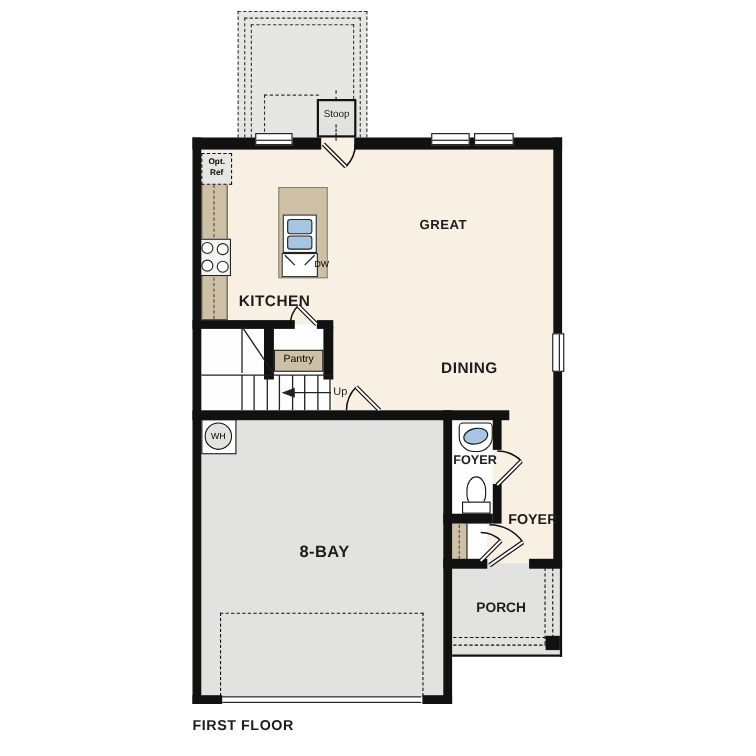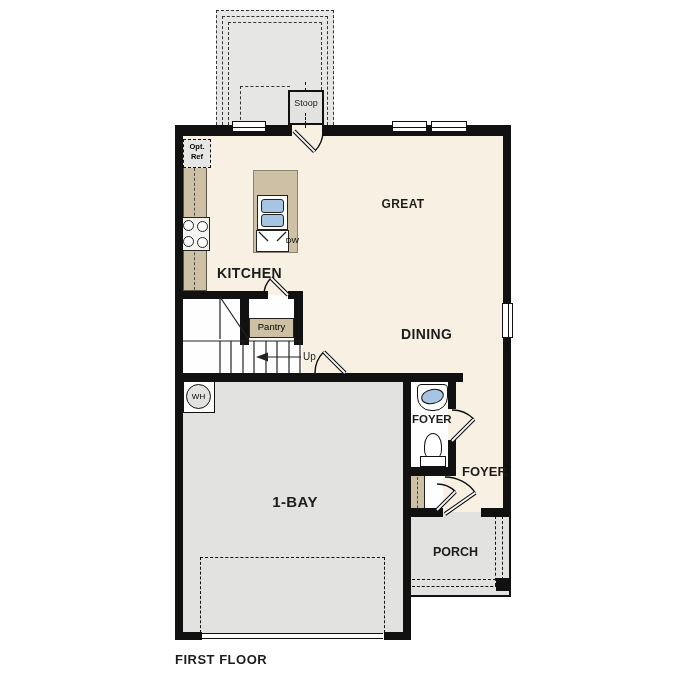--- a/index.html
+++ b/index.html
@@ -163,19 +163,19 @@
     <line class="leaf-i" x1="445" y1="514" x2="475.3" y2="492.8"></line>
   </svg>
 
   <div class="lbl lbl-c" style="left:343px;top:194px;width:120px;font-size:12px;line-height:21px;letter-spacing:.4px;">
     <span style="position:static;display:block;">GREAT</span>
   </div>
   <div class="lbl" style="left:217px;top:265px;font-size:14px;letter-spacing:.4px;">KITCHEN</div>
   <div class="lbl" style="left:359px;top:326px;font-size:14px;letter-spacing:.4px;margin-left:42px;">DINING</div>
   <div class="lbl" style="left:303px;top:351px;font-size:10px;font-weight:normal;">Up</div>
   <div class="lbl lbl-c" style="left:235px;top:491px;width:120px;font-size:15px;line-height:21px;letter-spacing:.4px;">
-    <span style="position:static;display:block;">1-BAY</span>
+    <span style="position:static;display:block;">8-BAY</span>
   </div>
   <div class="lbl" style="left:412px;top:413px;font-size:11.5px;">FOYER</div>
   <div class="lbl" style="left:462px;top:464px;font-size:13px;">FOYER</div>
   <div class="lbl" style="left:433px;top:545px;font-size:12.5px;">PORCH</div>
   <div class="lbl" style="left:175px;top:652px;font-size:13px;letter-spacing:.5px;">FIRST FLOOR</div>
 </div>
 
 </body></html>

